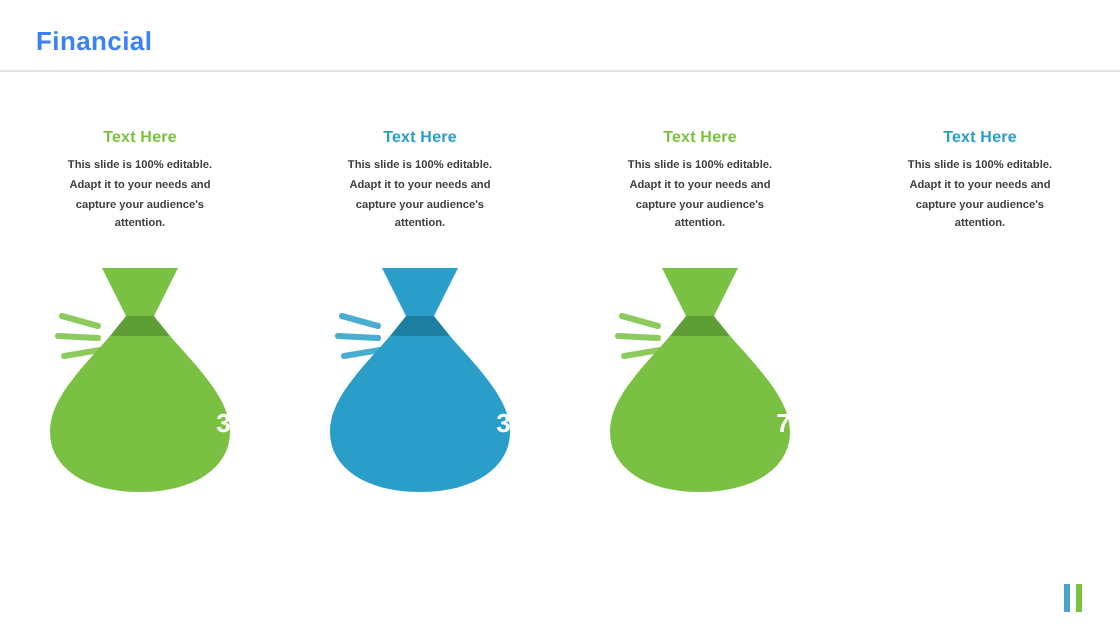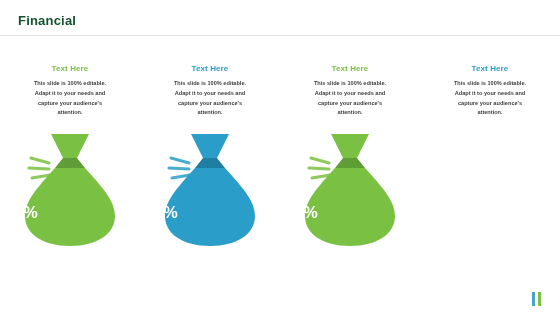--- a/index.html
+++ b/index.html
@@ -20,21 +20,21 @@
     height: 315px;
     background: #ffffff;
     box-sizing: border-box;
   }
   .title {
     position: absolute;
     left: 18px;
     top: 13px;
     font-size: 13px;
     font-weight: bold;
-    color: #14532d;
+    color: #3b82f6;
     letter-spacing: 0.2px;
   }
   .title-rule {
     position: absolute;
     left: 0px;
     top: 35px;
     width: 560px;
     height: 1px;
     background: #e4e4e4;
   }
@@ -78,22 +78,22 @@
   .bag-svg {
     position: absolute;
     left: 0;
     top: 0;
   }
   .bag-pct {
     position: absolute;
     left: 0;
     width: 130px;
     top: 76px;
-    text-align: left;
-    font-size: 16px;
+    text-align: right;
+    font-size: 13px;
     font-weight: bold;
     color: #ffffff;
     letter-spacing: 0.3px;
   }
   .footer-logo {
     position: absolute;
     right: 12px;
     bottom: 9px;
     width: 16px;
     height: 14px;
@@ -144,21 +144,21 @@
       <div class="col-body">This slide is 100% editable. Adapt it to your needs and capture your audience's attention.</div>
       <div class="bag-wrap">
         <svg class="bag-svg" width="130" height="122" viewBox="0 0 130 122">
           <path d="M46 6 L84 6 L72 30 L58 30 Z" fill="#2a9ec9"></path>
           <path d="M58 30 L72 30 L80 40 L50 40 Z" fill="#1f7fa3"></path>
           <path d="M50 40 L80 40 C96 58 110 72 110 88 C110 106 92 118 65 118 C38 118 20 106 20 88 C20 72 34 58 50 40 Z" fill="#2a9ec9"></path>
           <path d="M26 30 L44 35" stroke="#2a9ec9" stroke-width="3" stroke-linecap="round" opacity="0.85"></path>
           <path d="M24 40 L44 41" stroke="#2a9ec9" stroke-width="3" stroke-linecap="round" opacity="0.85"></path>
           <path d="M27 50 L45 47" stroke="#2a9ec9" stroke-width="3" stroke-linecap="round" opacity="0.85"></path>
         </svg>
-        <div class="bag-pct">81%</div>
+        <div class="bag-pct">33%</div>
       </div>
     </div>
 
     <div class="col">
       <div class="col-head" style="color:#7ac143;">Text Here</div>
       <div class="col-body">This slide is 100% editable. Adapt it to your needs and capture your audience's attention.</div>
       <div class="bag-wrap">
         <svg class="bag-svg" width="130" height="122" viewBox="0 0 130 122">
           <path d="M46 6 L84 6 L72 30 L58 30 Z" fill="#7ac143"></path>
           <path d="M58 30 L72 30 L80 40 L50 40 Z" fill="#5f9e37"></path>

